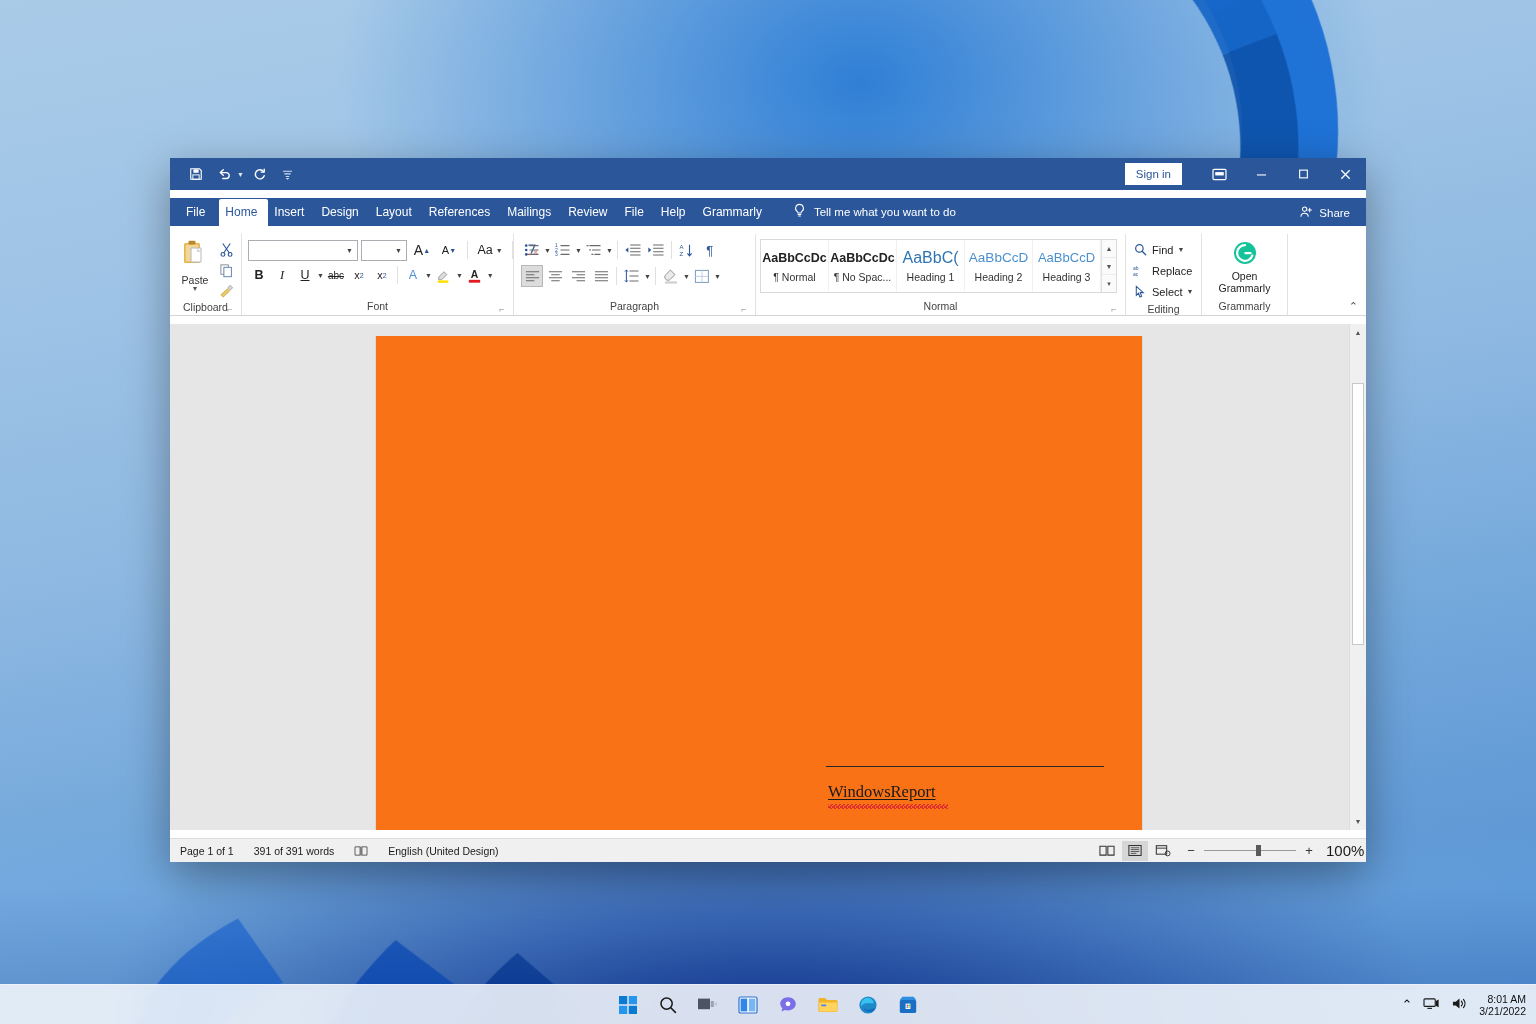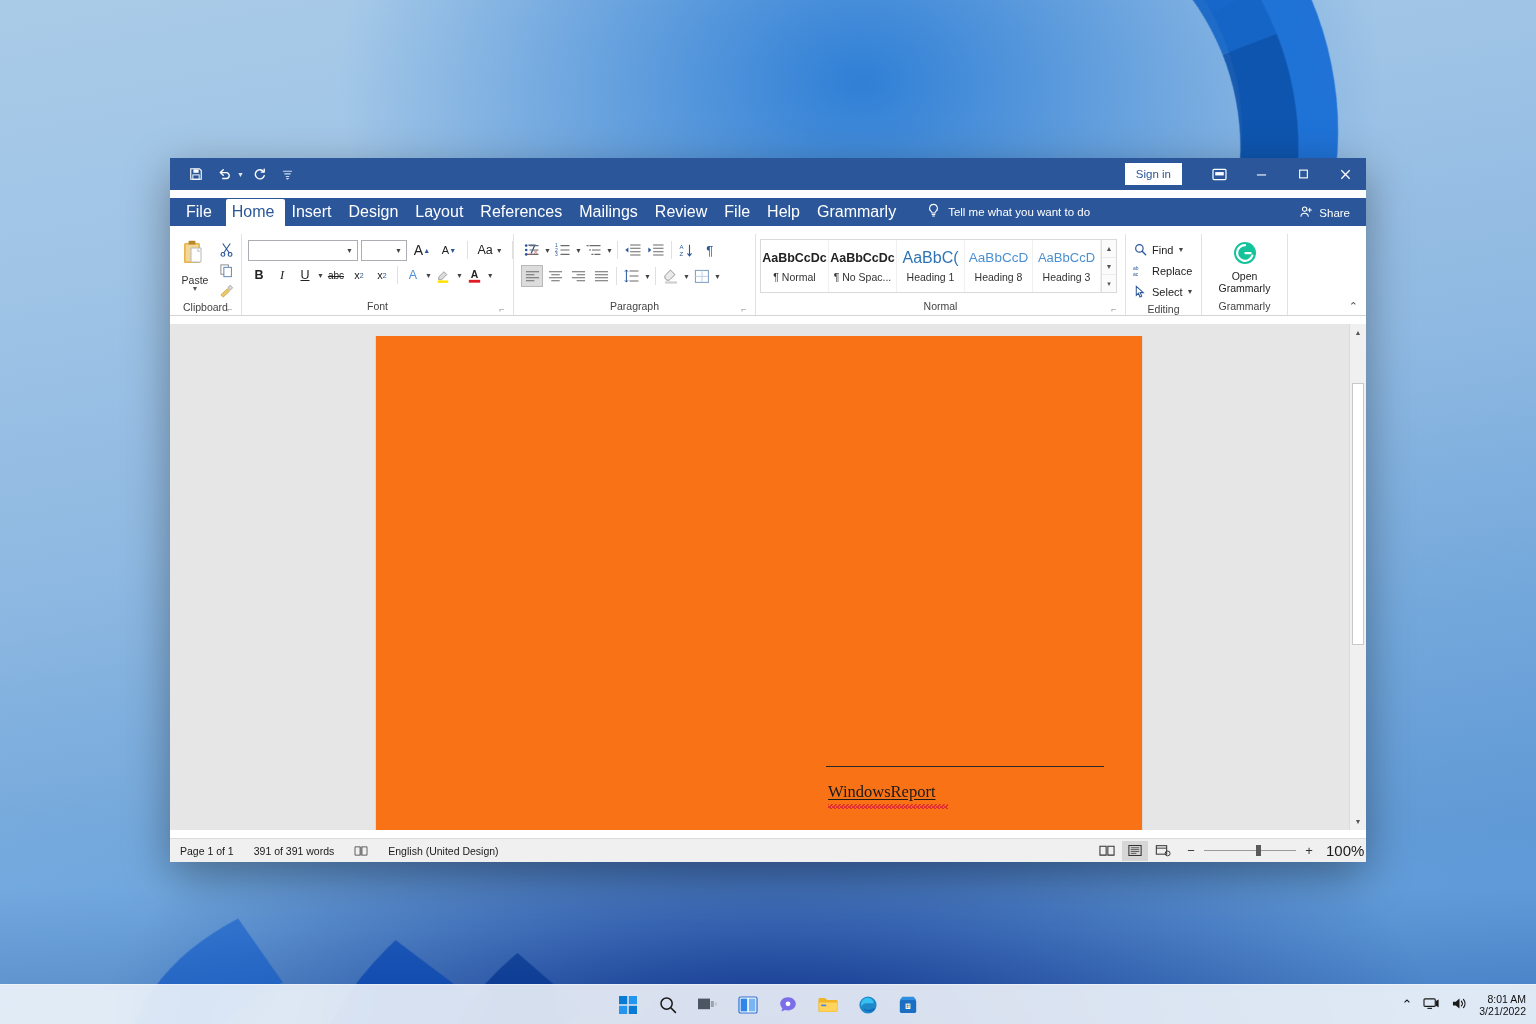--- a/index.html
+++ b/index.html
@@ -117,21 +117,21 @@
   }
 
   
   .tabsrow {
     height: 28px; background:#2b579a;
     display:flex; align-items:flex-end;
     position: relative;
     flex: 0 0 auto;
   }
   .tab {
-    font-size: 16px; color:#fff;
+    font-size: 12px; color:#fff;
     padding: 5px 11px 6px 6px;
     line-height: 16px;
     white-space: nowrap;
   }
   .tab.file { padding-left: 16px; padding-right: 14px; }
   .tab.active {
     background:#fff; color:#2b579a;
     border-radius: 2px 2px 0 0;
   }
   .tellme {
@@ -702,21 +702,21 @@
             <div class="style-item">
               <span class="style-prev nospace">AaBbCcDc</span>
               <span class="style-name"><span>¶</span> <span>No Spac...</span></span>
             </div>
             <div class="style-item">
               <span class="style-prev h1">AaBbC(</span>
               <span class="style-name">Heading 1</span>
             </div>
             <div class="style-item">
               <span class="style-prev h2">AaBbCcD</span>
-              <span class="style-name">Heading 8</span>
+              <span class="style-name">Heading 2</span>
             </div>
             <div class="style-item">
               <span class="style-prev h3">AaBbCcD</span>
               <span class="style-name">Heading 3</span>
             </div>
             <div class="gallery-scroll">
               <div class="gs-btn">▲</div>
               <div class="gs-btn">▼</div>
               <div class="gs-btn">▾</div>
             </div>

